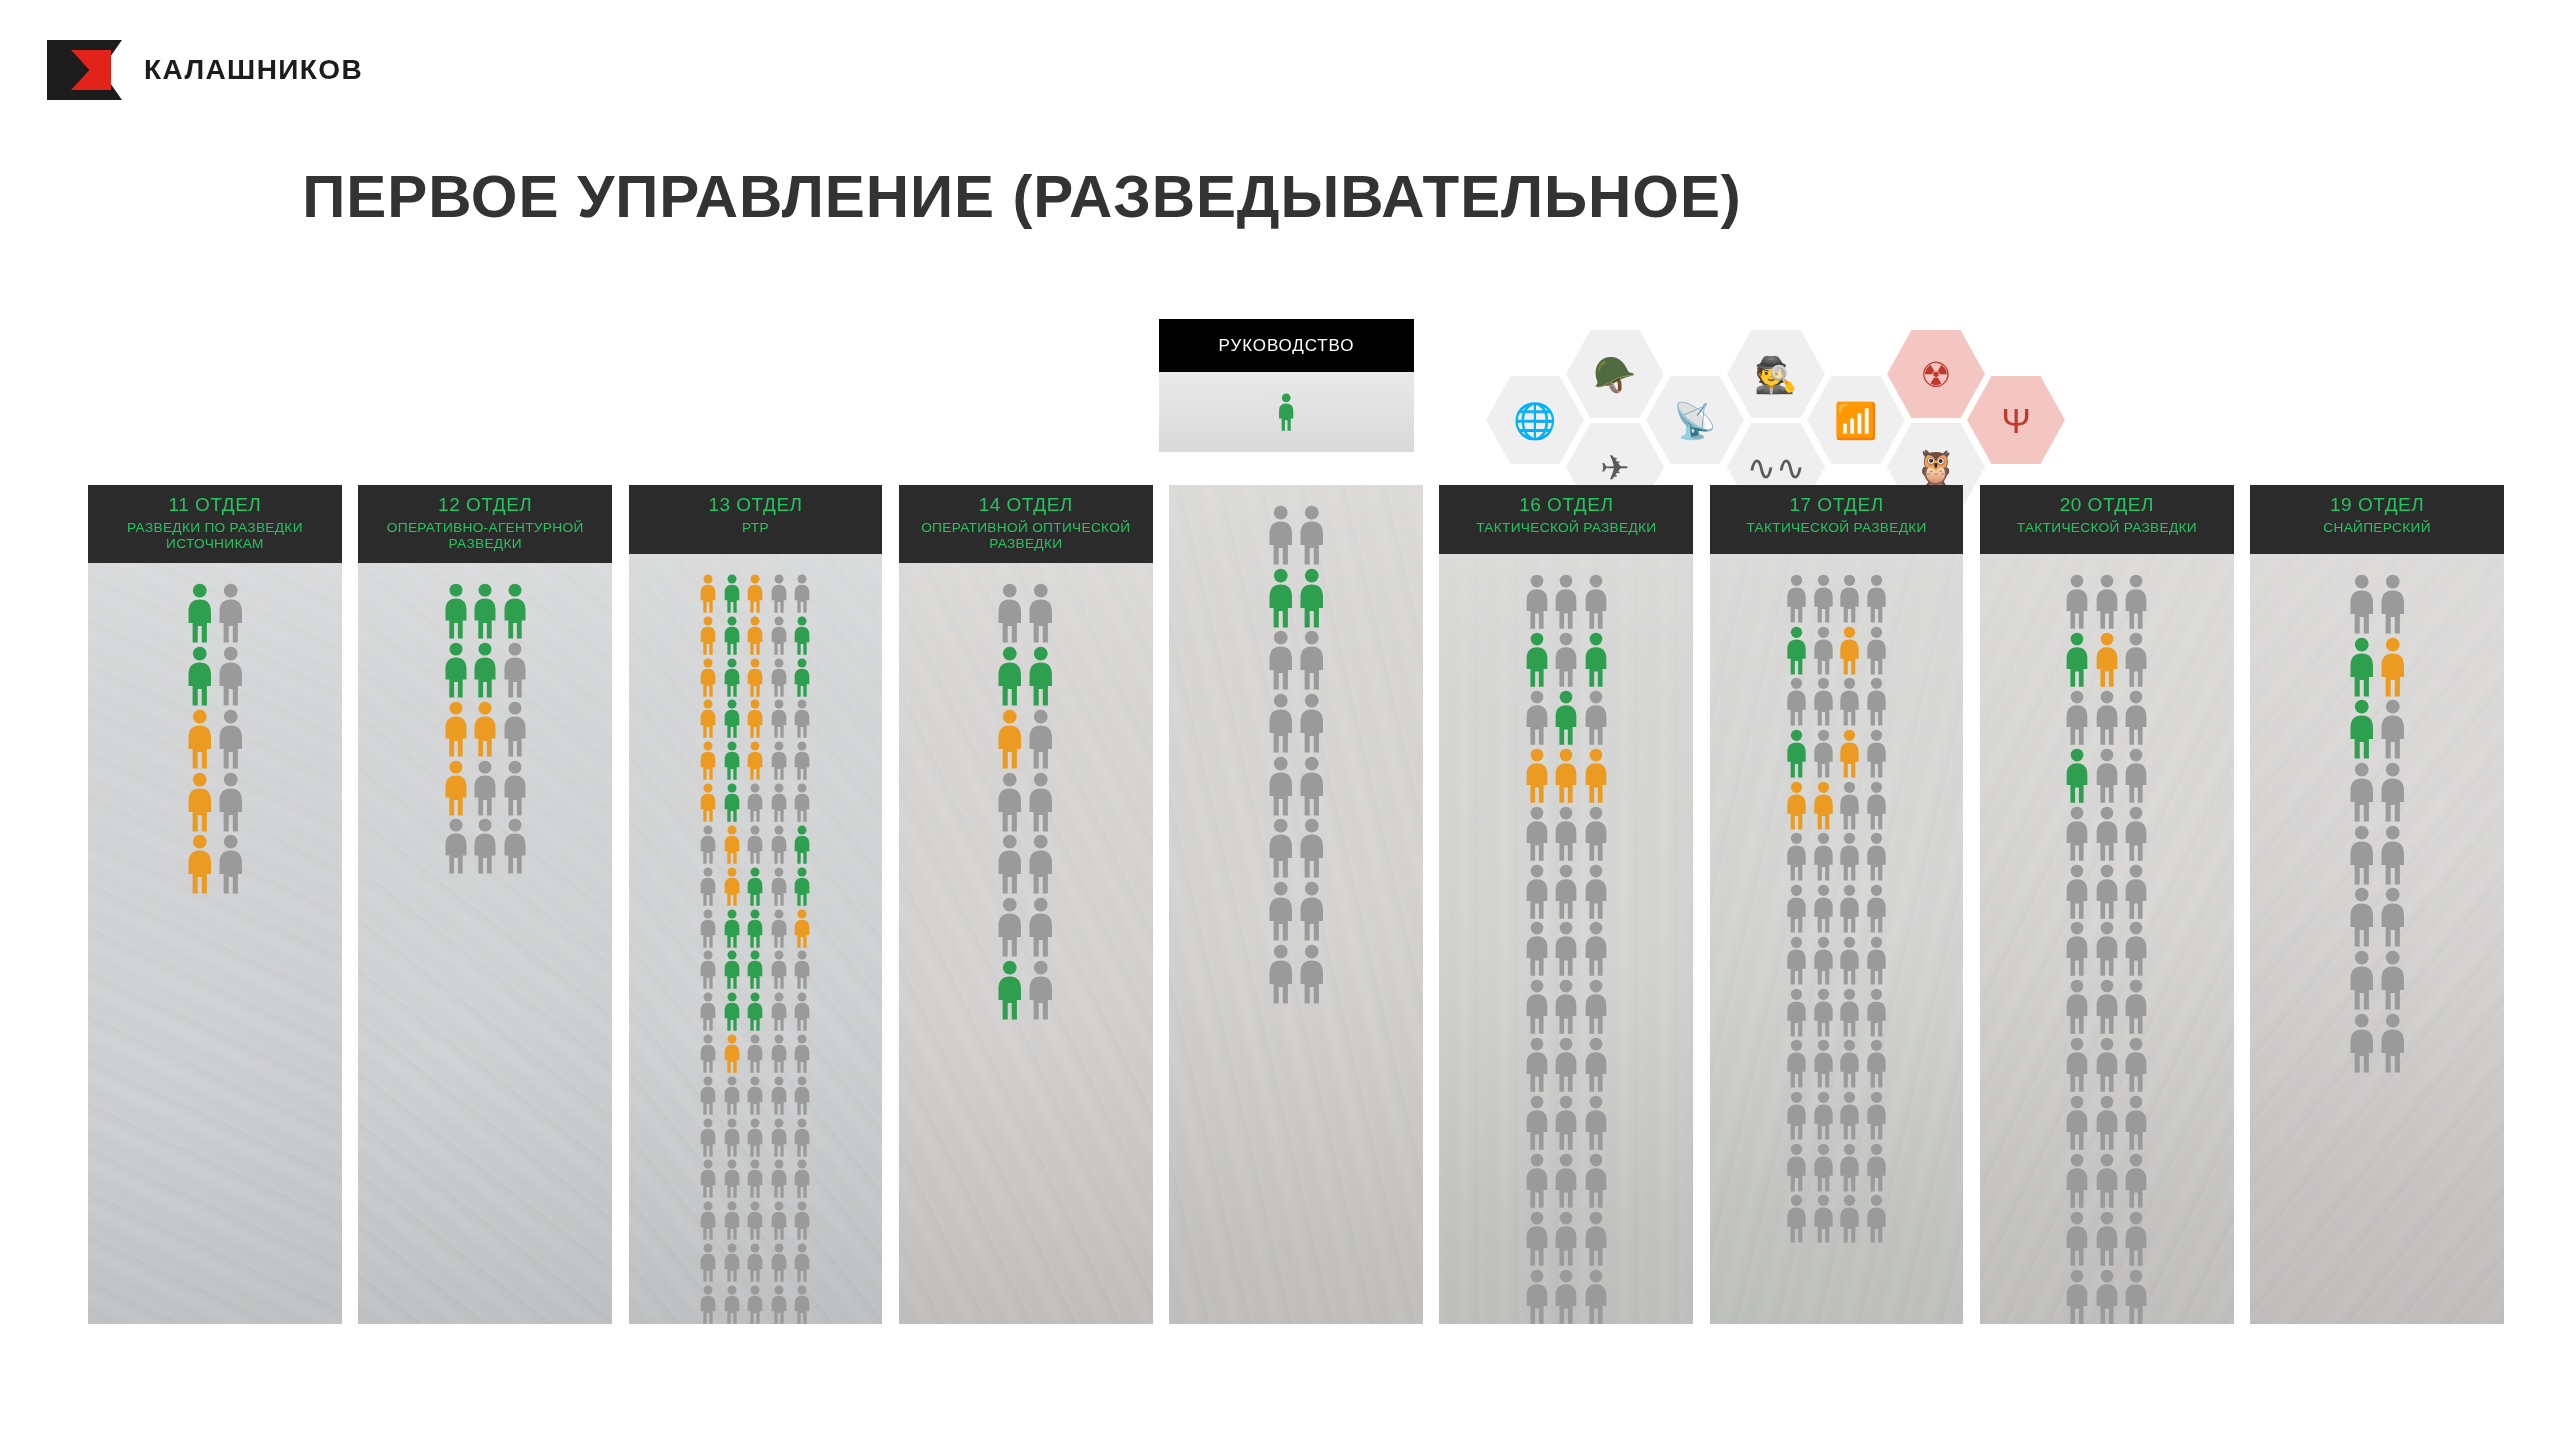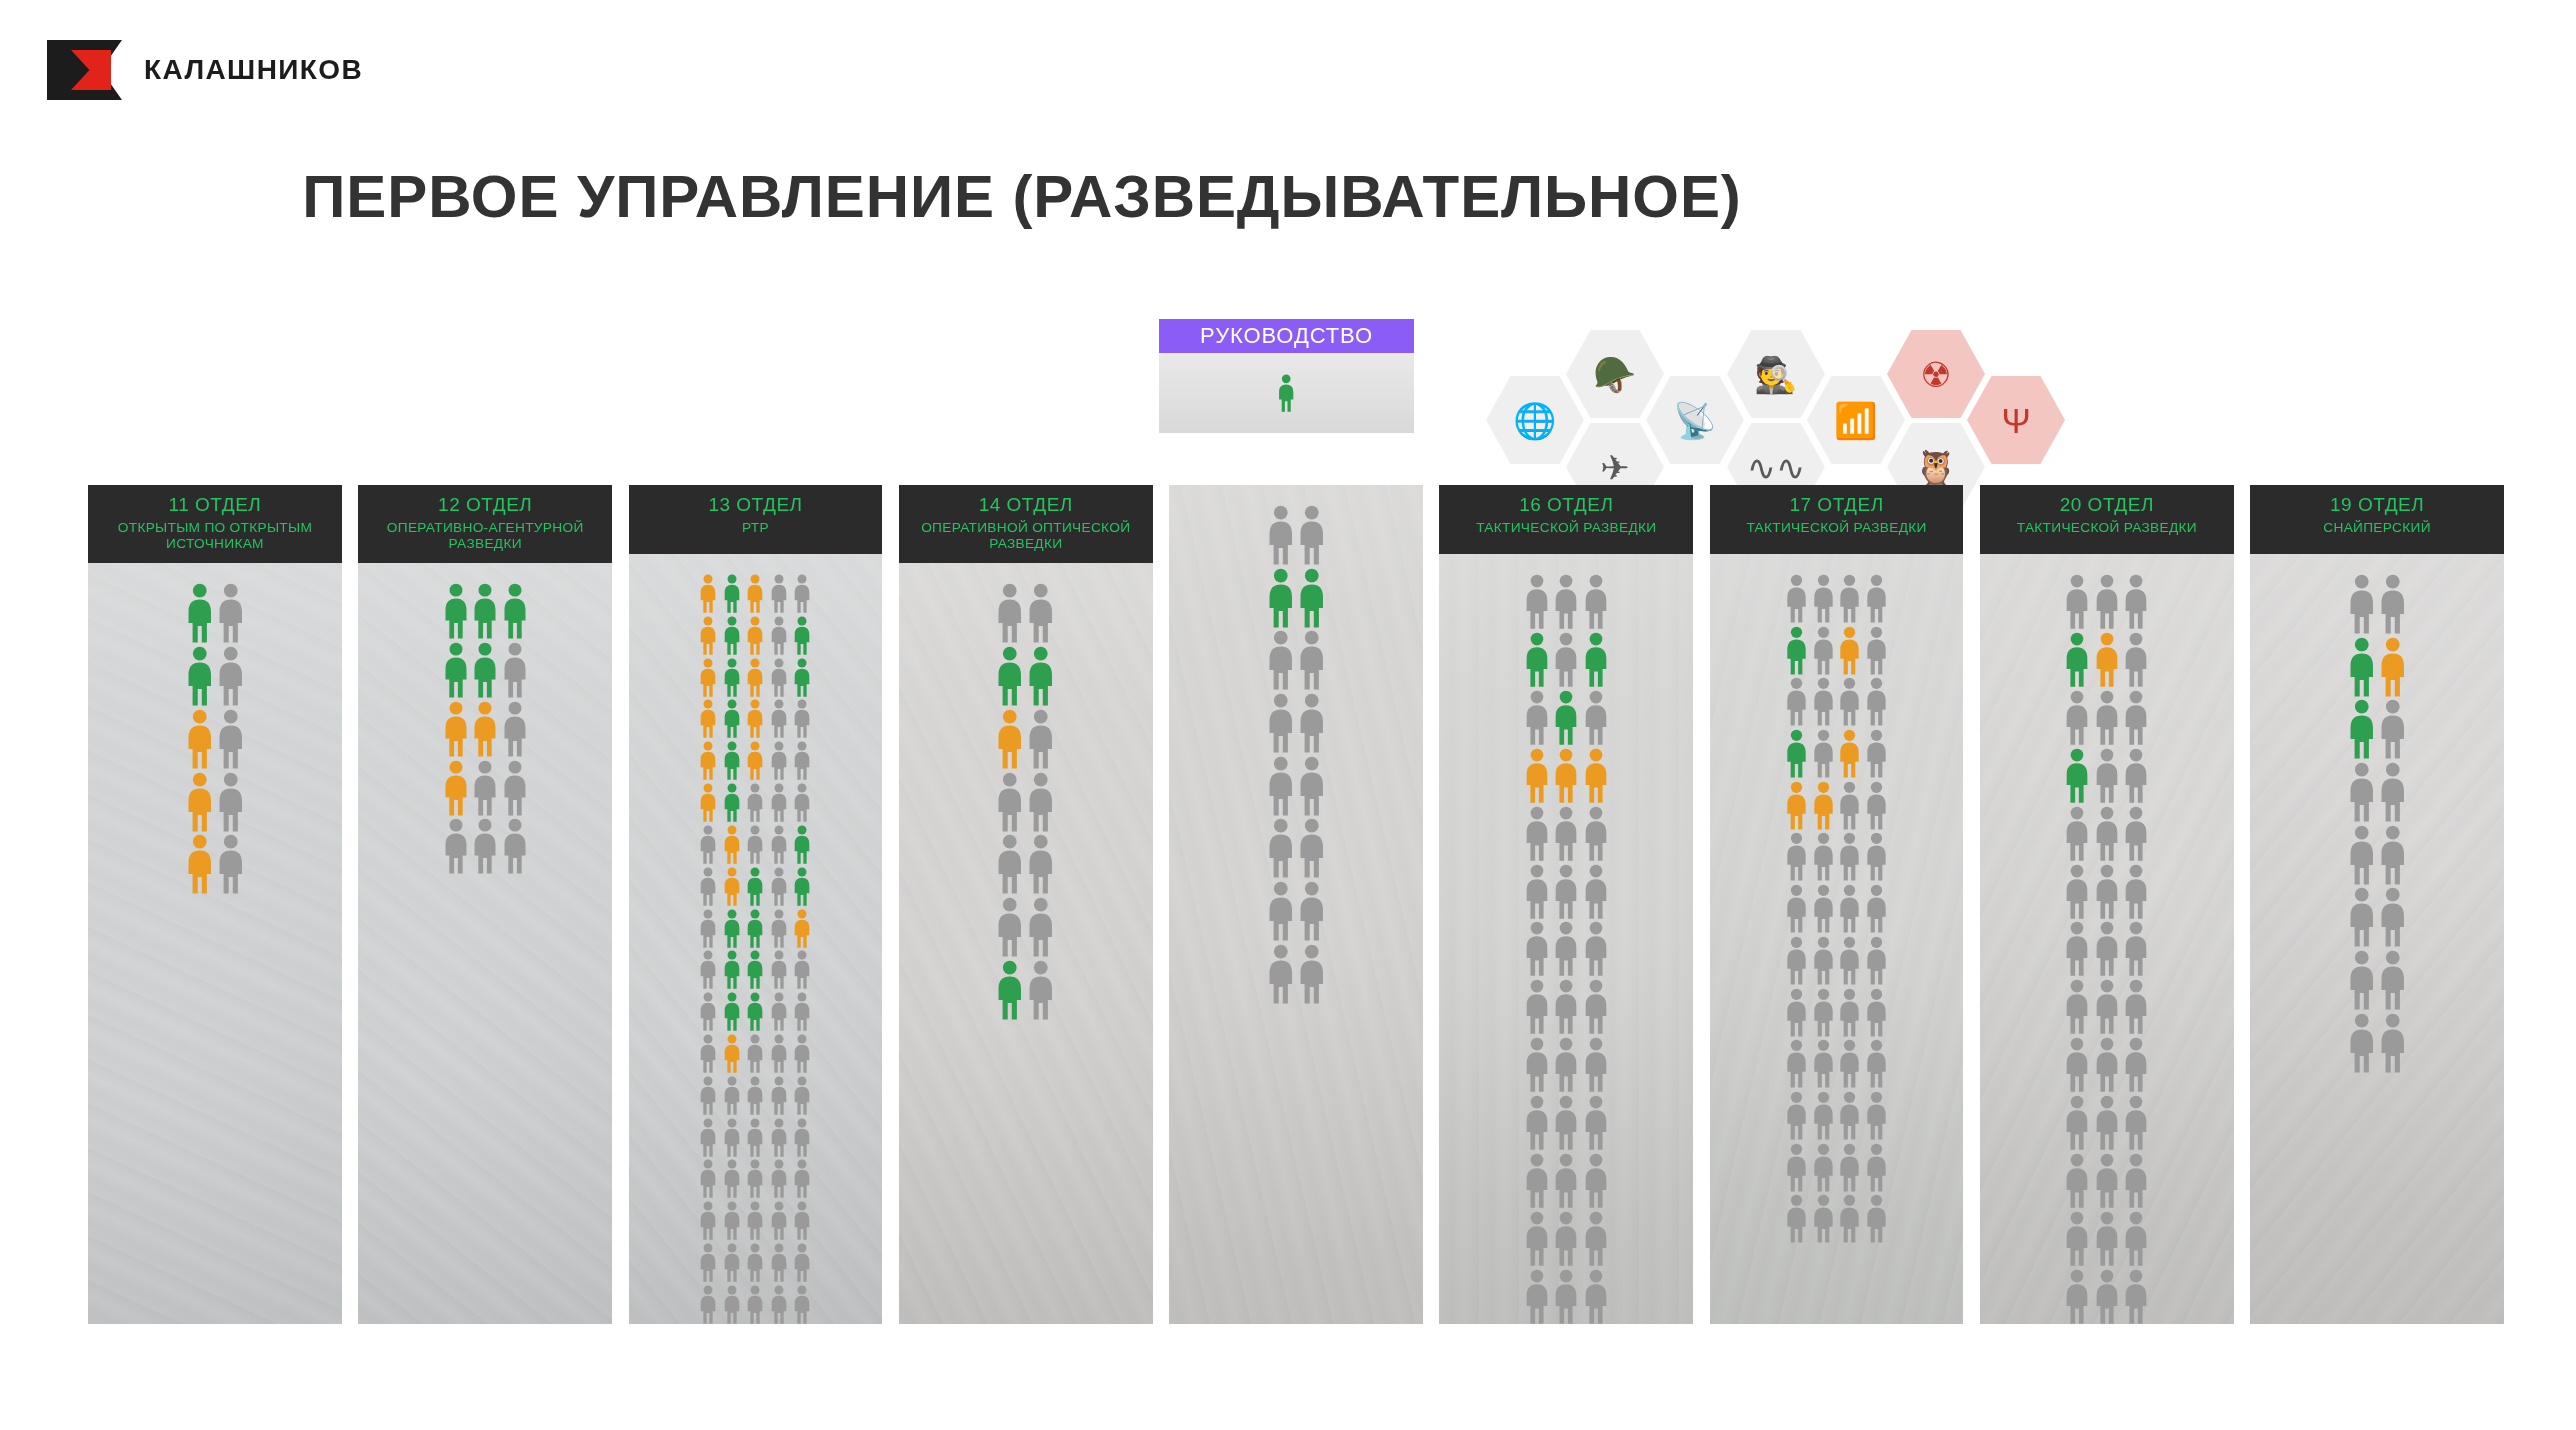--- a/index.html
+++ b/index.html
@@ -64,24 +64,24 @@
   }
 
   
   #leadership {
     position: absolute;
     left: 1159px;
     top: 319px;
     width: 255px;
   }
   #leadership-header {
-    height: 34px;
-    background: #8b5cf6;
+    height: 53px;
+    background: #000000;
     color: #ffffff;
-    font-size: 22px;
+    font-size: 17px;
     letter-spacing: 0.9px;
     display: flex;
     align-items: center;
     justify-content: center;
   }
   #leadership-body {
     height: 80px;
     background: linear-gradient(180deg, #e9e9e9 0%, #d9d9d9 100%);
     display: flex;
     align-items: center;
@@ -233,21 +233,21 @@
     </div>
     <div class="hex red" style="left: 481px; top: 55px;">
       <span style="font-size: 35px;">Ψ</span>
     </div>
   </div>
 
 <div id="departments">
     <div class="dept">
       <div class="dept-header">
         <div class="dept-num">11 ОТДЕЛ</div>
-        <div class="dept-sub">ОТКРЫТЫМ ПО ОТКРЫТЫМ ИСТОЧНИКАМ</div>
+        <div class="dept-sub">РАЗВЕДКИ ПО РАЗВЕДКИ ИСТОЧНИКАМ</div>
       </div>
       <div class="dept-body">
         <div class="dept-photo" style="background: repeating-linear-gradient(25deg, rgba(131, 140, 149, 0.55) 0px, rgba(101, 107, 114, 0.55) 12.8px, rgba(148, 158, 168, 0.5) 25.5px, rgba(85, 89, 94, 0.55) 40px), radial-gradient(circle at 20% 70%, rgba(185, 191, 198, 0.8), rgba(70, 77, 83, 0.9) 70%);"></div>
         <div class="dept-wash"></div>
         <div class="dept-figs">
           <div class="fig-col">
             <svg width="25.5" height="60" viewBox="0 0 20 47" class="fig">
               <circle cx="10" cy="6" r="5.4" fill="#2e9e4f"></circle>
               <path d="M10 13 C4.2 13 1.2 16.4 1.2 22.4 L1.2 31.4 L4.4 31.4 L4.4 46.6 L8.4 46.6 L8.4 33.6 L11.6 33.6 L11.6 46.6 L15.6 46.6 L15.6 31.4 L18.8 31.4 L18.8 22.4 C18.8 16.4 15.8 13 10 13 Z" fill="#2e9e4f"></path>
             </svg>

